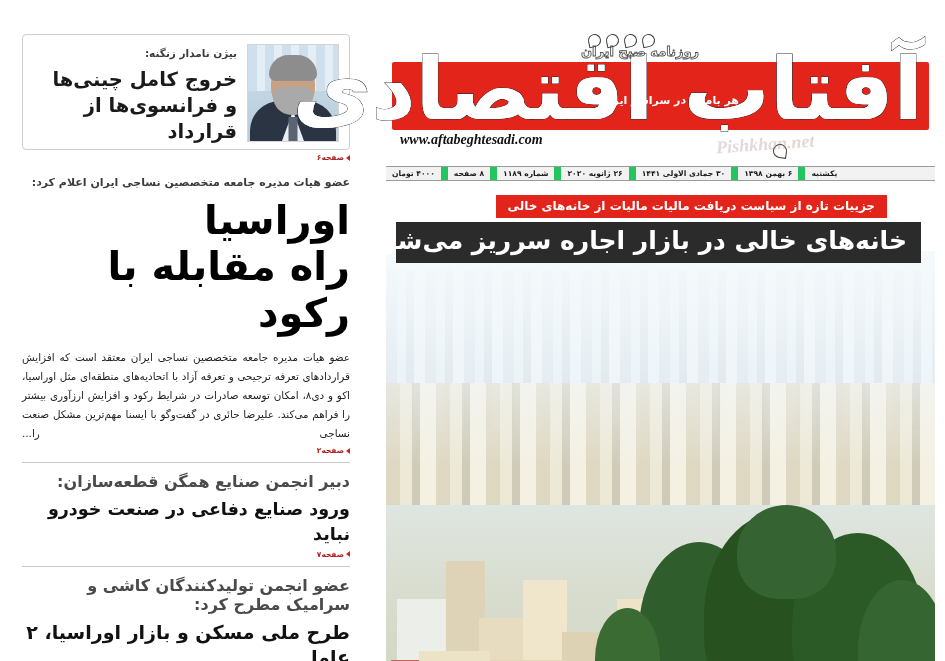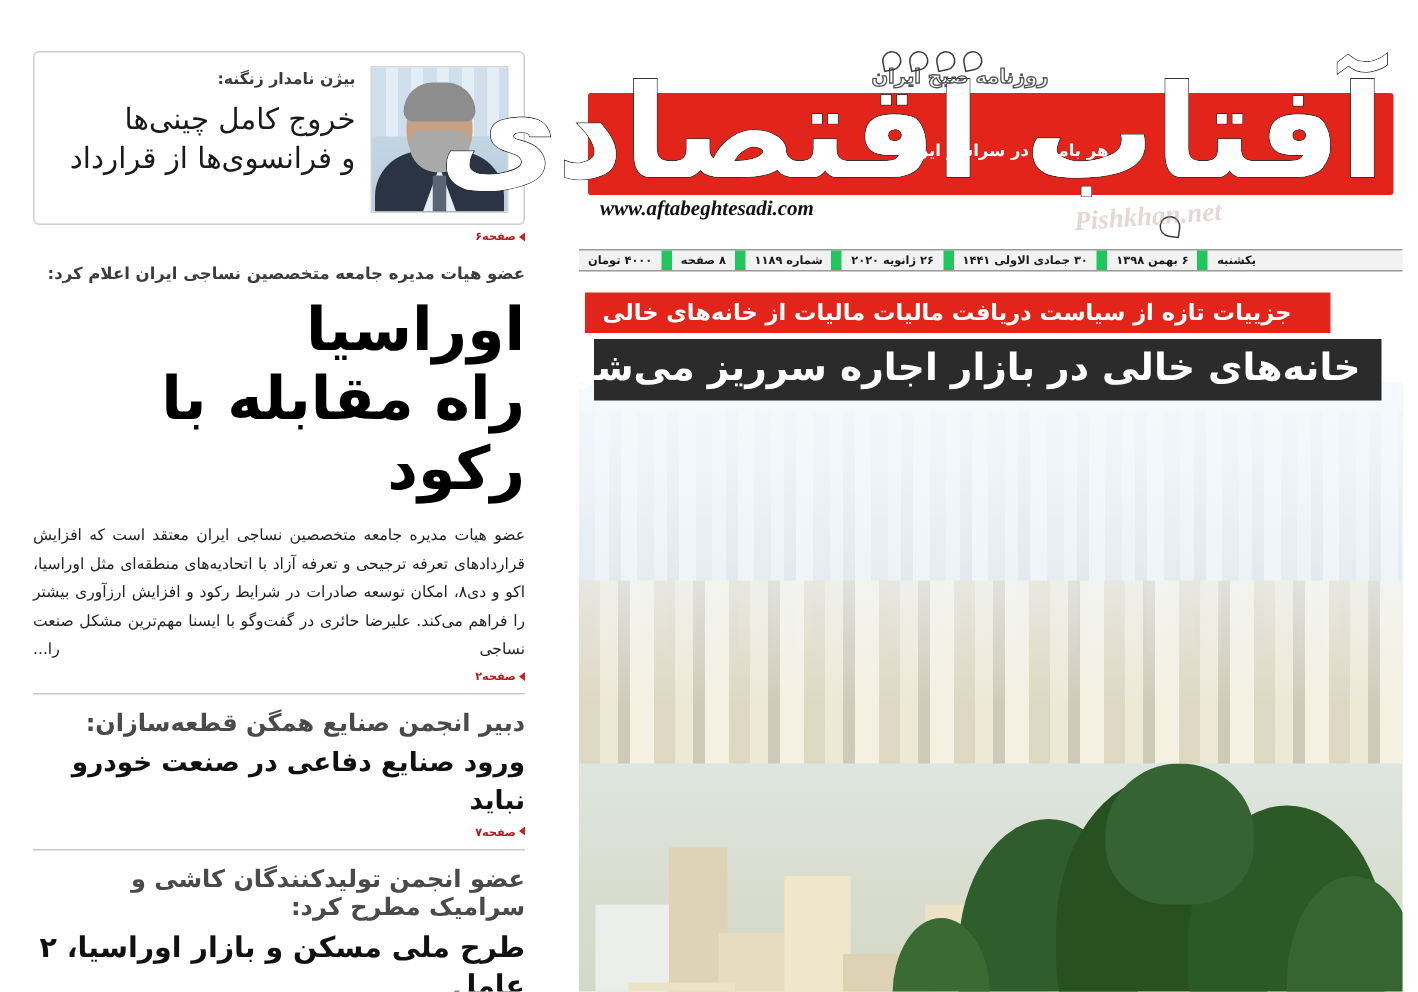--- a/index.html
+++ b/index.html
@@ -41,21 +41,21 @@
   .kicker {
     font-size: 10.5px;
     color: #3a3a3a;
     letter-spacing: .2px;
     margin-bottom: 7px;
     font-weight: 600;
     line-height: 1.2;
   }
   .teaser-hl {
     font-size: 19.5px;
-    font-weight: 400;
+    font-weight: 700;
     color: #1a1a1a;
     line-height: 1.34;
     letter-spacing: -0.3px;
   }
   .portrait {
     width: 92px; height: 98px;
     border: 1px solid #d5d5d5;
     position: relative;
     overflow: hidden;
     background: linear-gradient(180deg,#d7e4ee 0%,#c3d6e4 45%,#b9ccdb 100%);
@@ -257,24 +257,24 @@
   .datebar .cell:last-child { border-left: none; text-align: right; }
   .datebar .spacer { flex:1; border-left:none; }
 
   
   .main-story { position: relative; margin: 14px 6px 0 6px; }
   .main-kicker {
     position: relative;
     z-index: 5;
     background: #e2241b;
     color:#fff;
-    font-size: 15px;
+    font-size: 12px;
     font-weight: 700;
     display:inline-block;
-    padding: 4px 26px 5px 12px;
+    padding: 4px 12px 5px 12px;
     margin-right: 48px;
     letter-spacing:.1px;
   }
   .main-hl {
     position: relative;
     z-index: 5;
     background: #2b2b2b;
     color:#fff;
     font-size: 25px;
     font-weight: 900;

